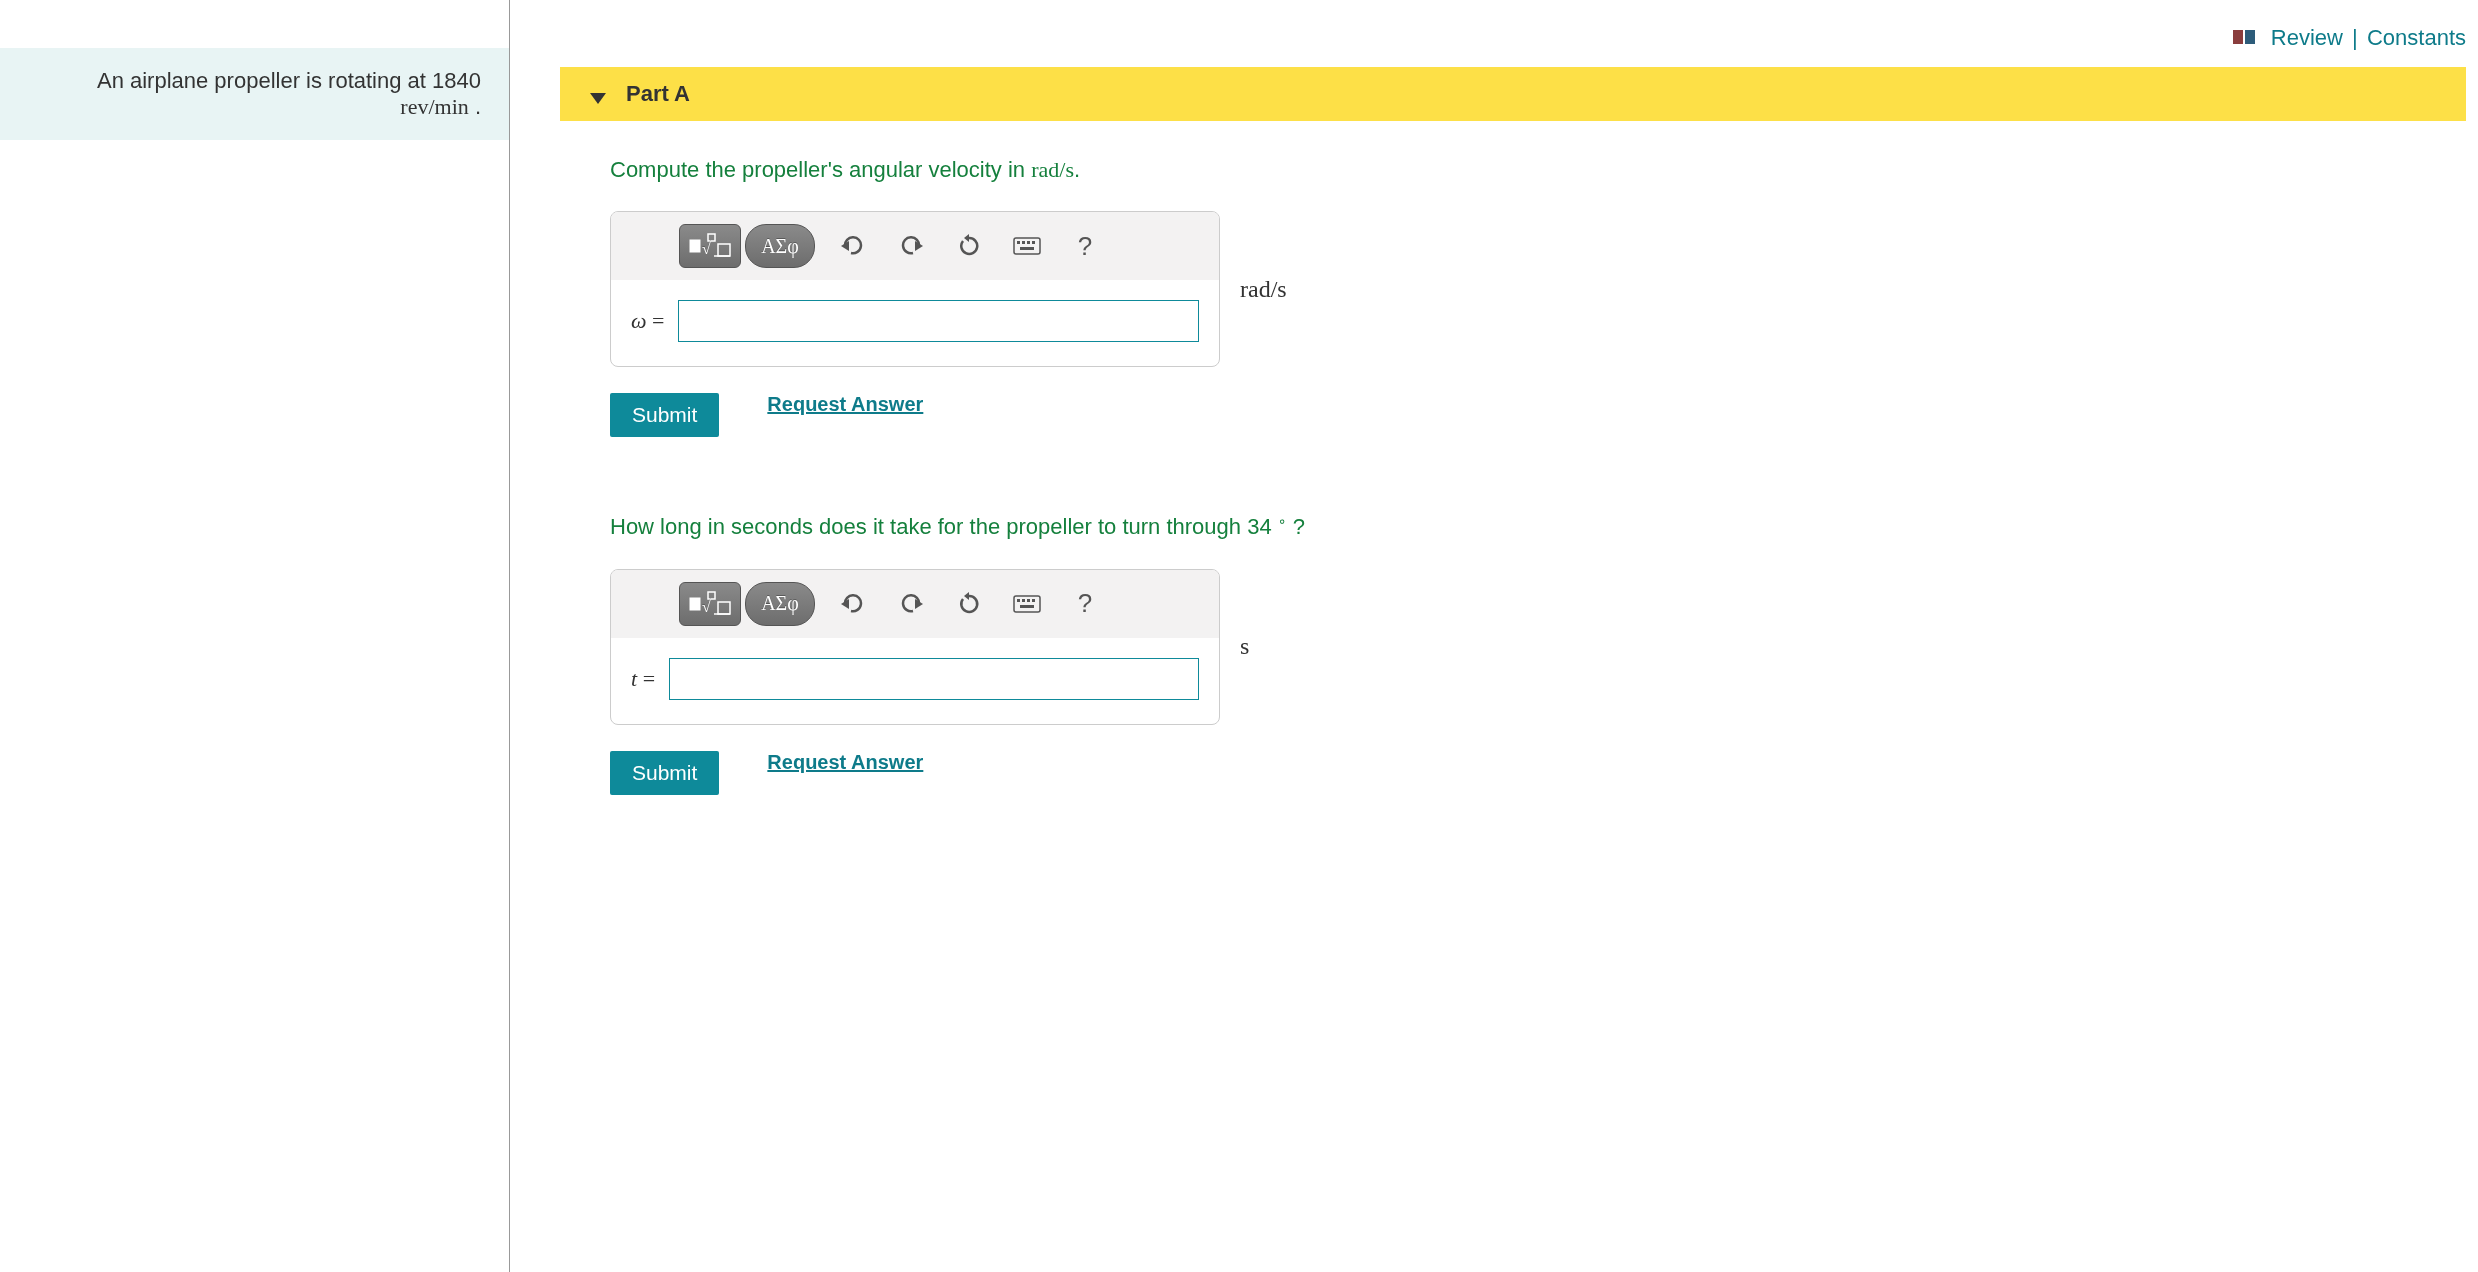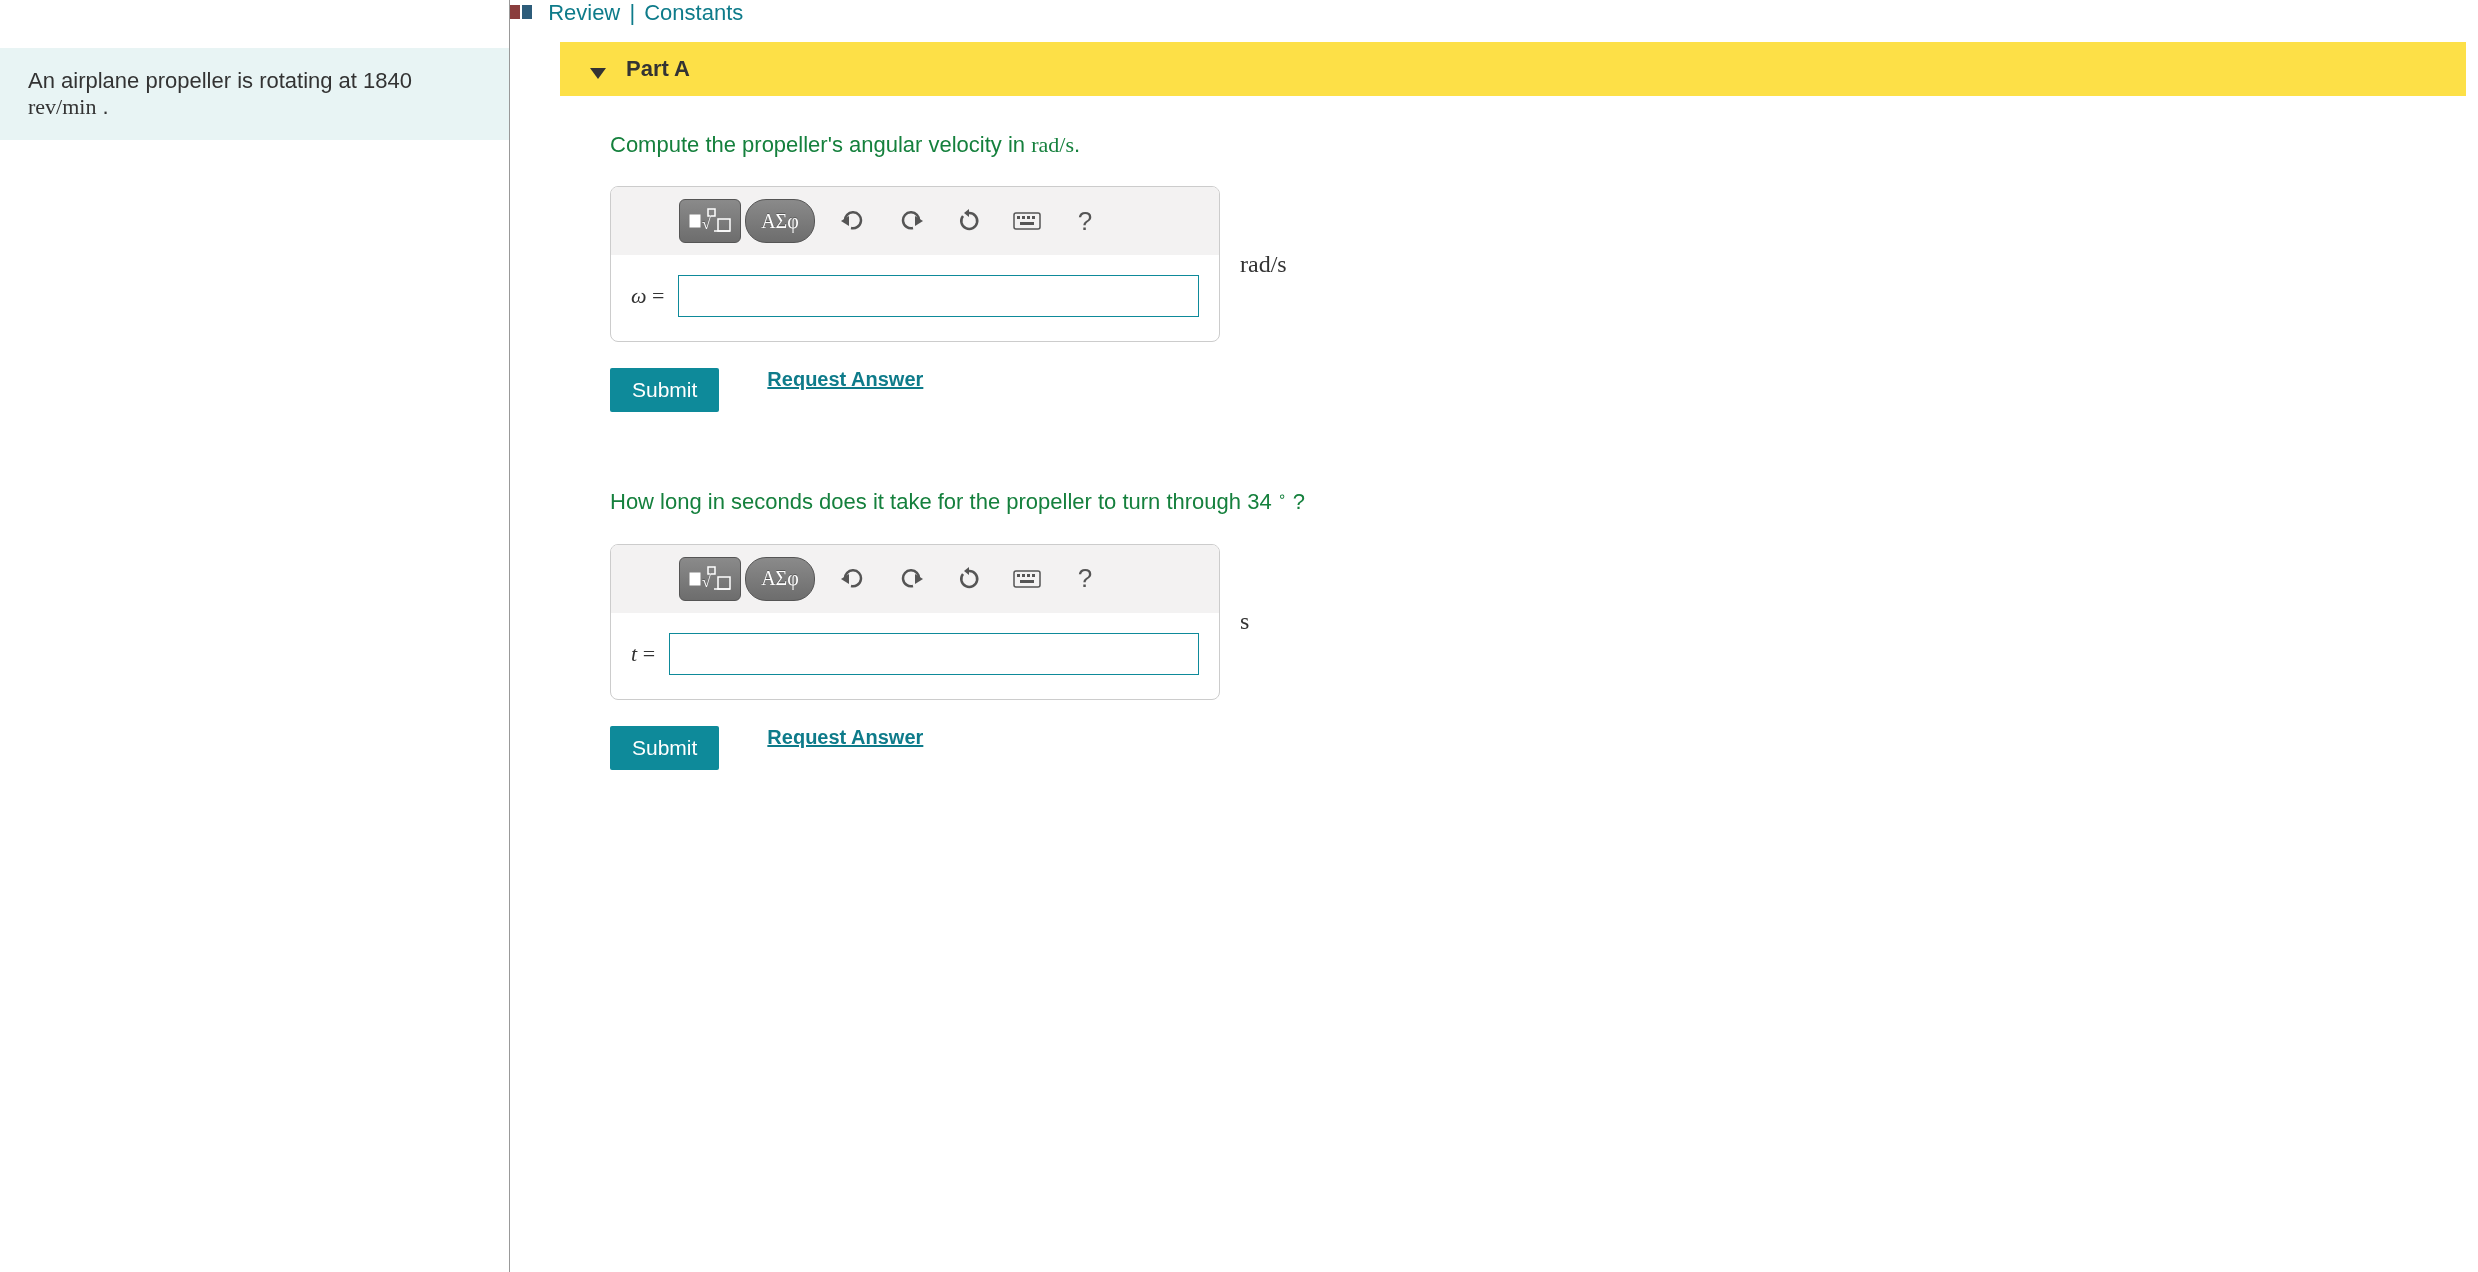--- a/index.html
+++ b/index.html
@@ -11,35 +11,36 @@
   width: 2478px;
 }
 .container {
   display: flex;
   min-height: 1272px;
 }
 .left-panel {
   width: 510px;
   border-right: 1px solid #999;
   padding: 0;
+  text-align: right;
 }
 .problem-box {
   background: #e8f4f4;
   padding: 20px 28px;
   margin-top: 48px;
   font-size: 22px;
   color: #333;
 }
 .right-panel {
   flex: 1;
   padding: 0 12px 0 0;
 }
 .top-links {
-  text-align: left;
-  padding: 0 0 15px 0;
+  text-align: right;
+  padding: 25px 0 15px 0;
   font-size: 22px;
 }
 .top-links a {
   color: #0e7b8a;
   text-decoration: none;
 }
 .top-links .sep {
   color: #0e7b8a;
   margin: 0 3px;
 }

